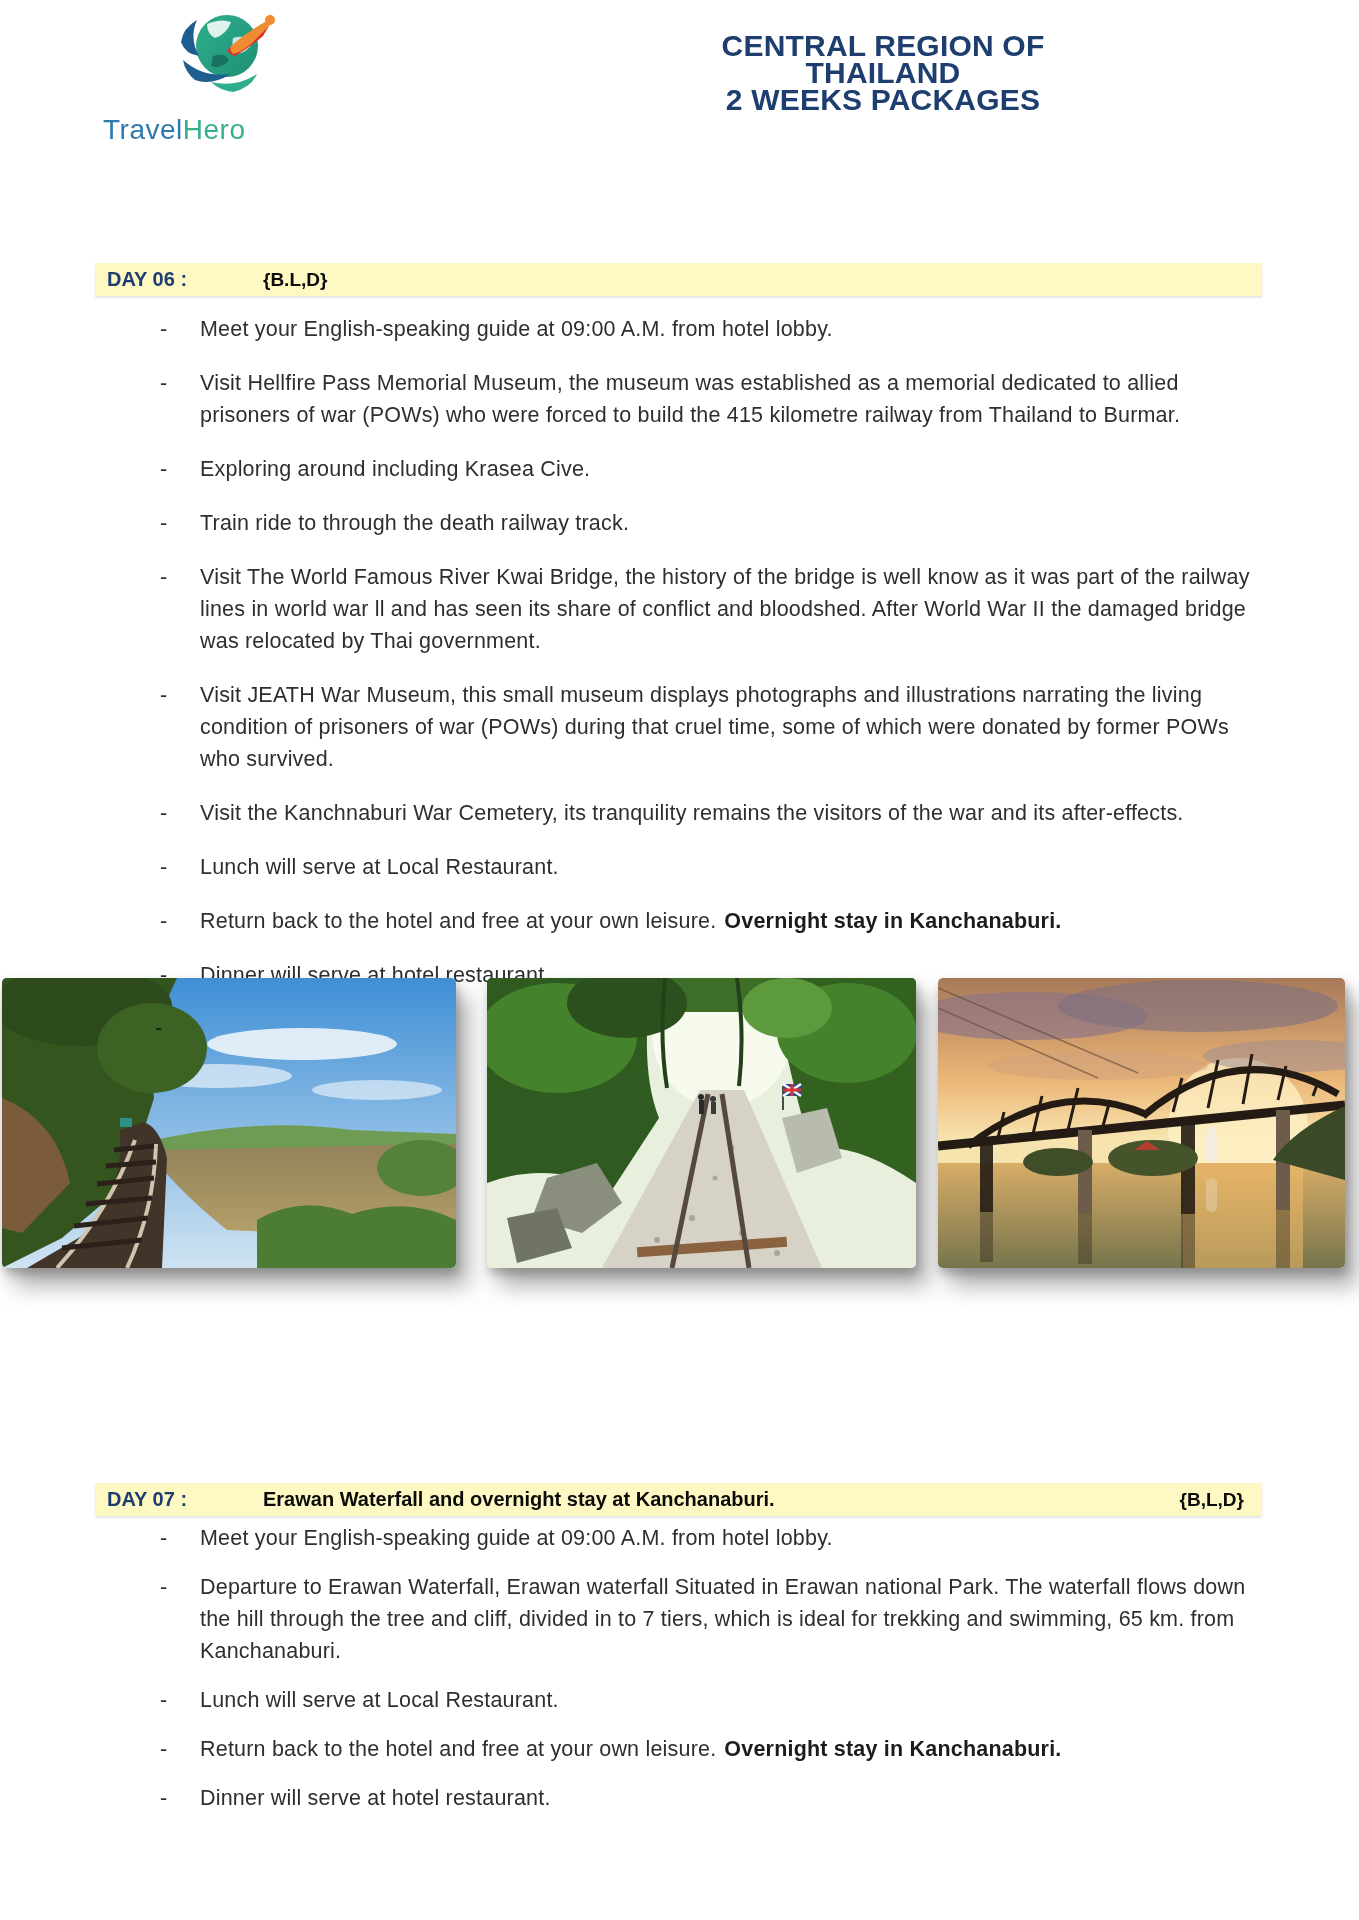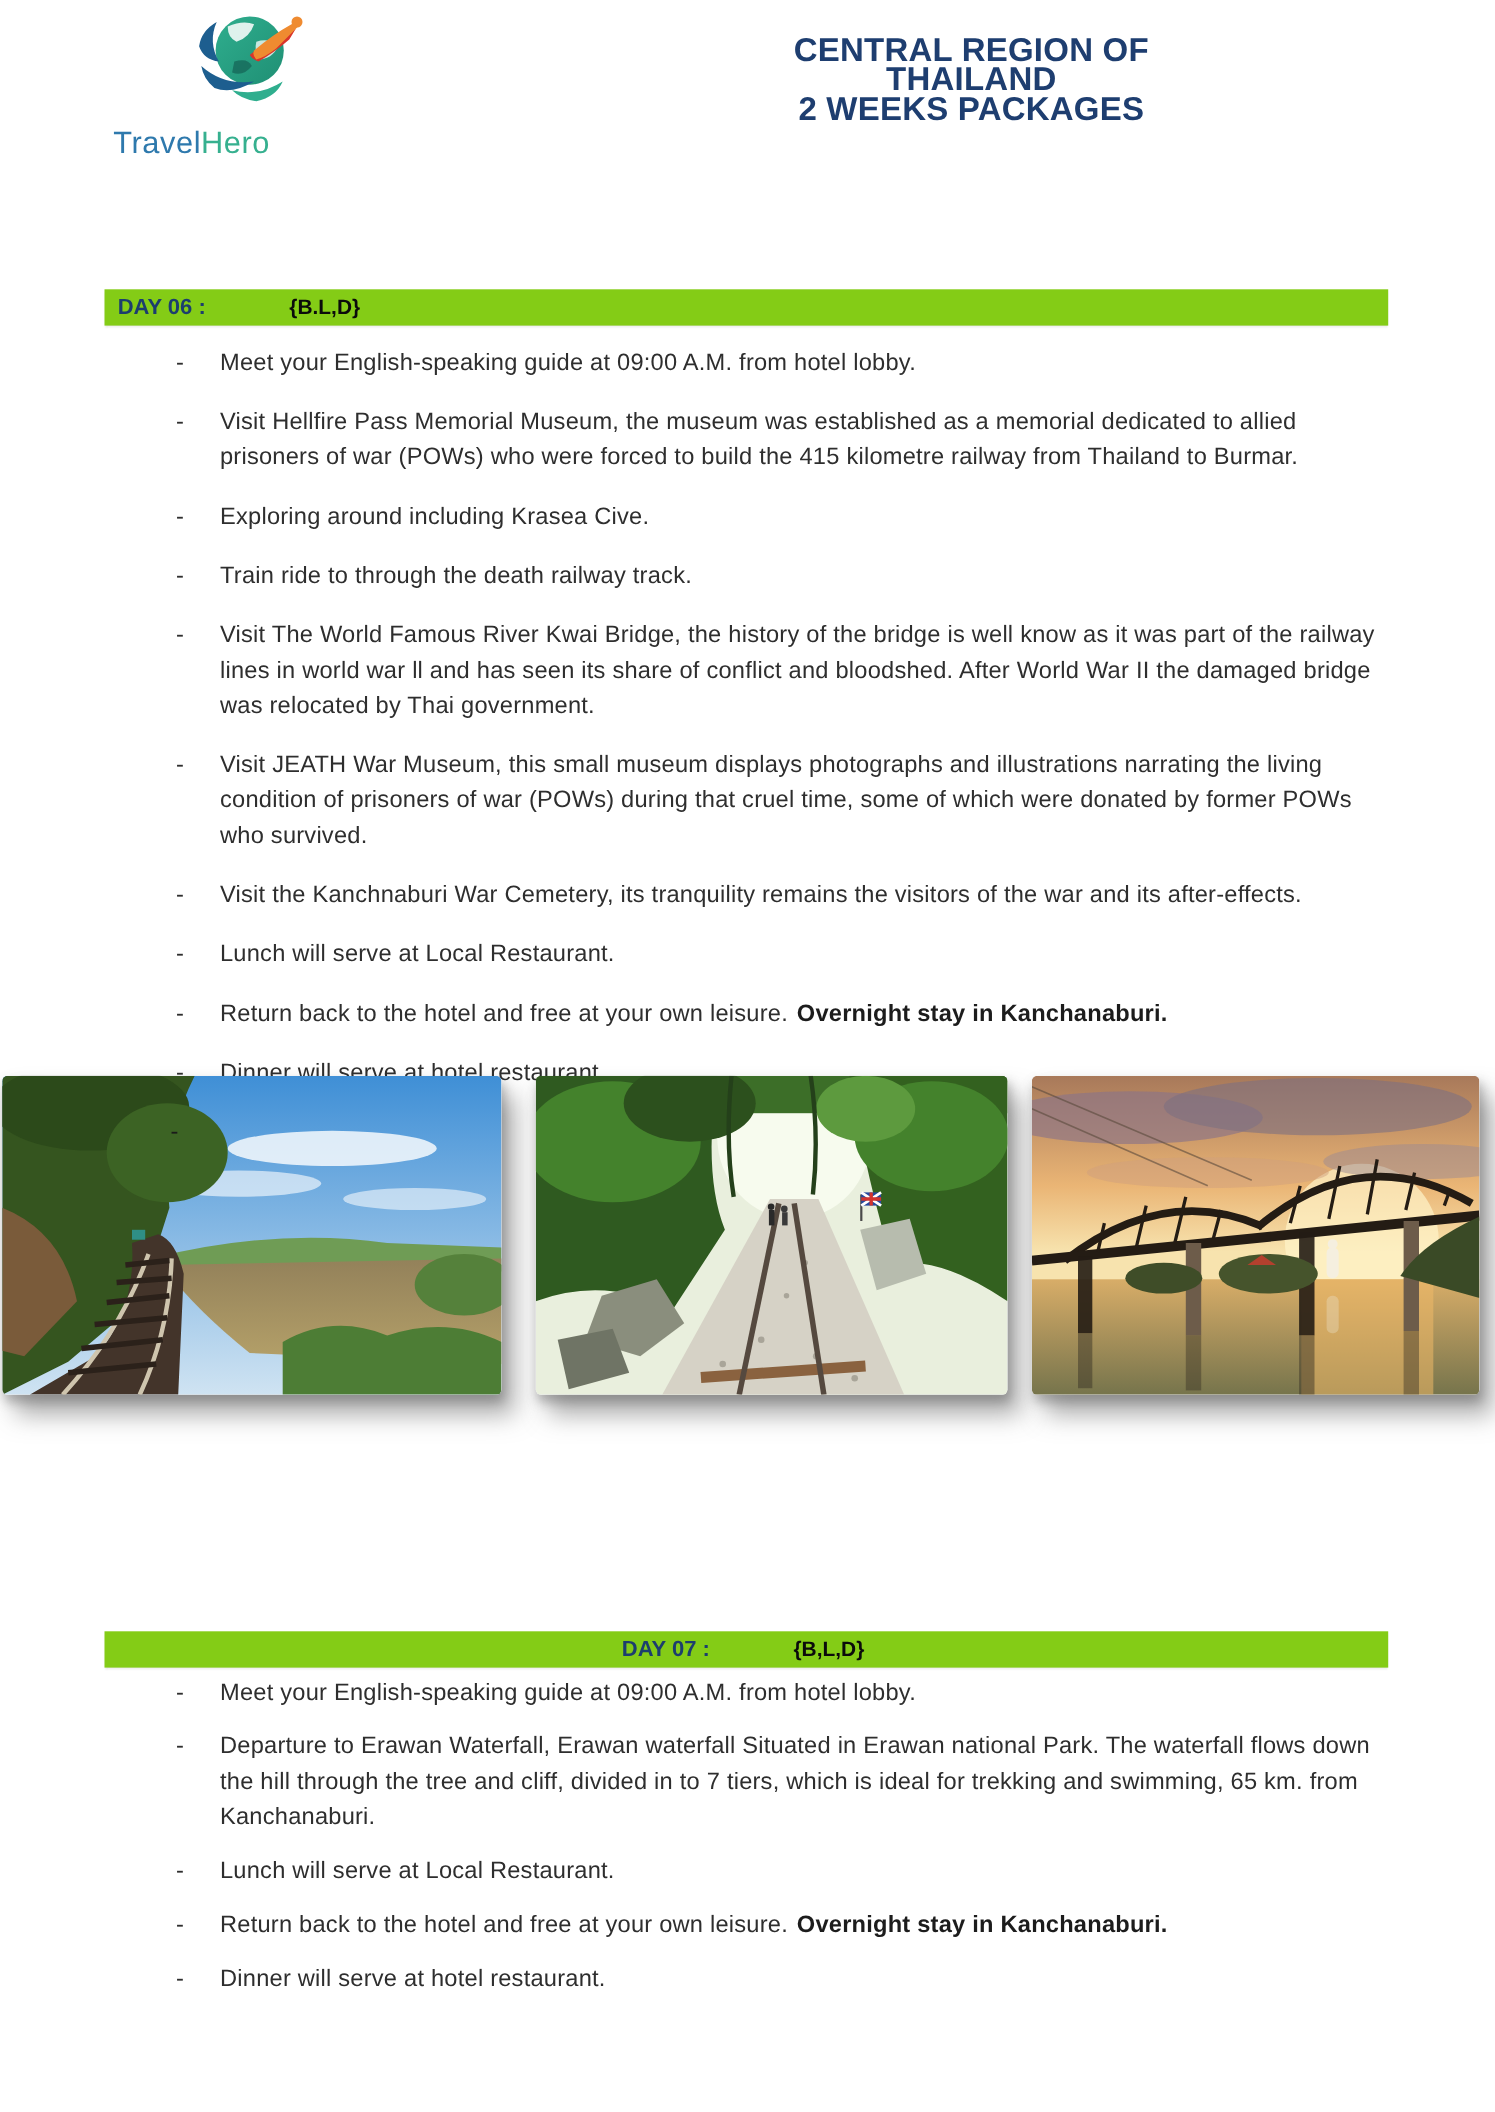--- a/index.html
+++ b/index.html
@@ -10,21 +10,21 @@
   .logo{position:absolute;left:103px;top:4px;width:250px;}
   .logo-globe{display:block;margin-left:66px;}
   .wordmark{font-size:28px;letter-spacing:.5px;line-height:34px;margin-top:19px;}
   .w-travel{color:#2e79ad;}
   .w-hero{color:#36b08f;}
 
   .doc-title{position:absolute;left:708px;top:32px;width:350px;text-align:center;
              color:#1e3e70;font-weight:bold;font-size:30px;line-height:27px;letter-spacing:.2px;}
 
   
-  .day-bar{position:absolute;left:95px;width:1167px;height:33px;background:#84cc16;
+  .day-bar{position:absolute;left:95px;width:1167px;height:33px;background:#fef9c3;
            display:flex;align-items:center;font-weight:bold;font-size:20px;
            box-shadow:0 2px 2px rgba(0,0,0,.10);}
   .day-bar .day-label{width:168px;padding-left:12px;box-sizing:border-box;color:#1c3e6e;}
   .day-bar .day-title{flex:1;color:#0b0b0b;}
   .day-bar .day-meals{padding-right:18px;color:#0b0b0b;font-size:19px;}
   #day06-bar{top:263px;}
   #day07-bar{top:1483px;justify-content:center;}
 
   
   .bullets{position:absolute;left:160px;width:1102px;z-index:1;}
@@ -239,20 +239,21 @@
       <ellipse cx="120" cy="184" rx="35" ry="14" fill="#3f4d28"></ellipse>
       <path d="M196,172 l13,-9 13,9 z" fill="#b3402e"></path>
       <rect x="268" y="156" width="11" height="28" rx="5" fill="#f5efdf"></rect>
       <circle cx="273.5" cy="153" r="4.5" fill="#f5efdf"></circle>
       <rect x="268" y="200" width="11" height="34" rx="5" fill="#e8dcc0" opacity=".4"></rect>
     </svg>
   </figure>
 
   <div class="day-bar" id="day07-bar">
     <span class="day-label">DAY 07 :</span>
+    <span class="day-title">Erawan Waterfall and overnight stay at Kanchanaburi.</span>
     <span class="day-meals">{B,L,D}</span>
   </div>
 
   <div class="bullets" id="day07-bullets">
     <div class="bullet">
       <span class="dash">-</span>
       <p class="btext"><span>Meet your English-speaking guide at 09:00 A.M. from hotel lobby.</span></p>
     </div>
     <div class="bullet">
       <span class="dash">-</span>

